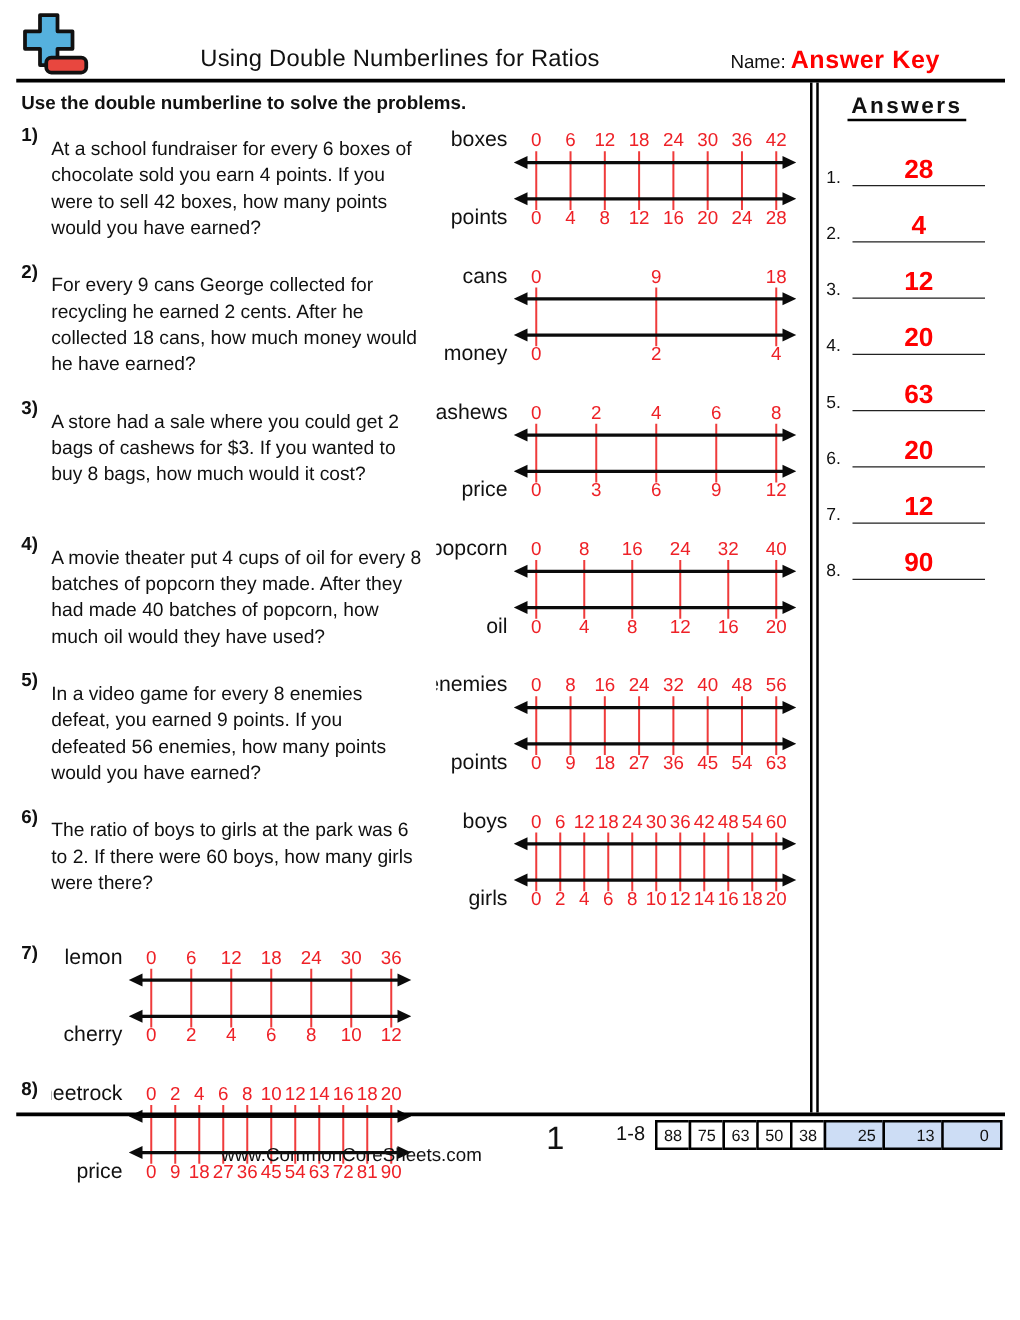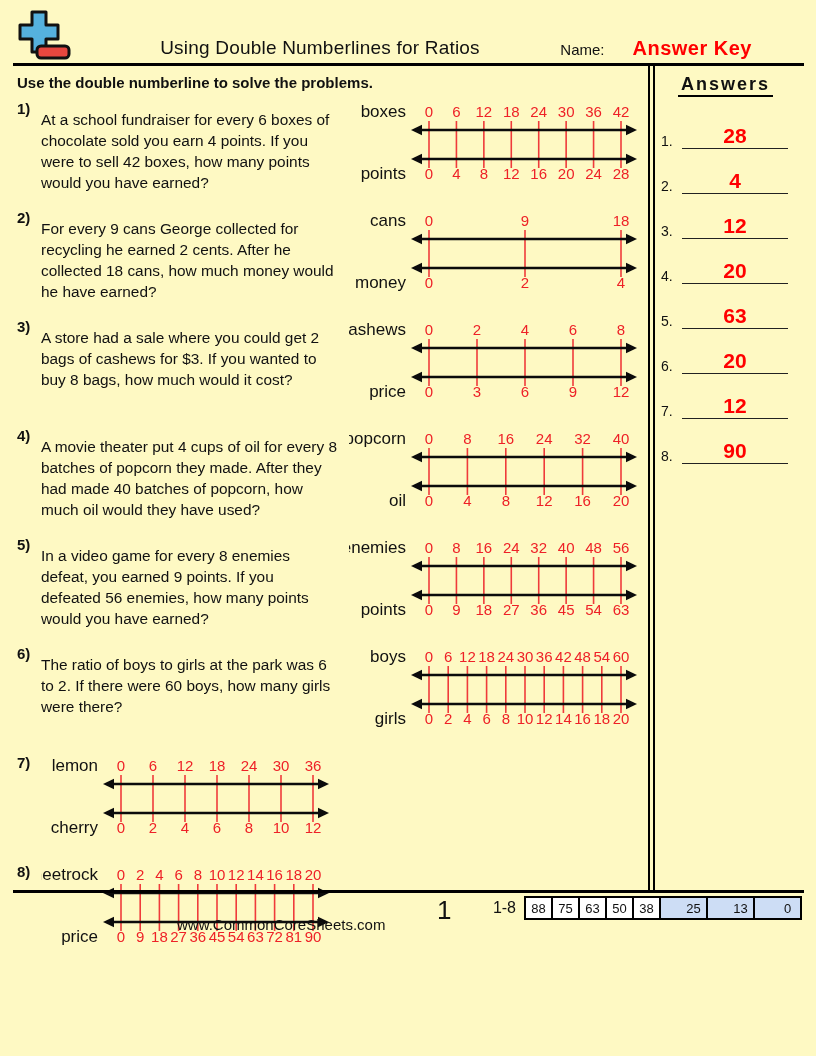--- a/index.html
+++ b/index.html
@@ -4,29 +4,29 @@
 <style>
   :root{
     --answer-red:#ff0000;
     --nl-red:#ee2127;
     --tick-red:#ef3b3b;
     --score-hl:#cdddf5;
     --ink:#111;
   }
   html,body{margin:0;padding:0;background:#e9e9e9;}
   .page{
-    width:816px;height:1056px;background:#fef9c3;position:relative;overflow:hidden;
+    width:816px;height:1056px;background:#ffffff;position:relative;overflow:hidden;
     font-family:"Liberation Sans",sans-serif;color:var(--ink);margin:0 auto;
   }
   
   header{height:66px;position:relative;}
   .header-rule{position:absolute;left:13px;right:12px;bottom:0;height:3px;background:#000;}
   .logo{position:absolute;left:13px;top:8px;overflow:visible;}
   .title{position:absolute;left:150px;width:340px;bottom:7px;text-align:center;font-size:19px;letter-spacing:.2px;}
-  .name-area{position:absolute;right:64px;bottom:6px;display:flex;align-items:baseline;gap:28px;}
+  .name-area{position:absolute;right:64px;bottom:6px;display:flex;align-items:baseline;gap:4px;}
   .name-label{font-size:15px;}
   .name-value{font-size:20px;font-weight:bold;color:var(--answer-red);letter-spacing:.5px;}
   
   .content{display:flex;height:824px;padding-left:15px;box-sizing:border-box;}
   .col-left{width:633px;}
   .divider{width:3px;border-left:2px solid #000;border-right:2px solid #000;}
   .col-right{flex:1;padding:8px 26px 0 6px;}
   .instruction{font-weight:bold;font-size:15px;height:34px;box-sizing:border-box;padding:8px 0 0 2px;}
   .problem-row{display:grid;grid-template-columns:26px 308px 1fr;height:109px;}
   .p-num{font-weight:bold;font-size:15px;padding-left:2px;}

